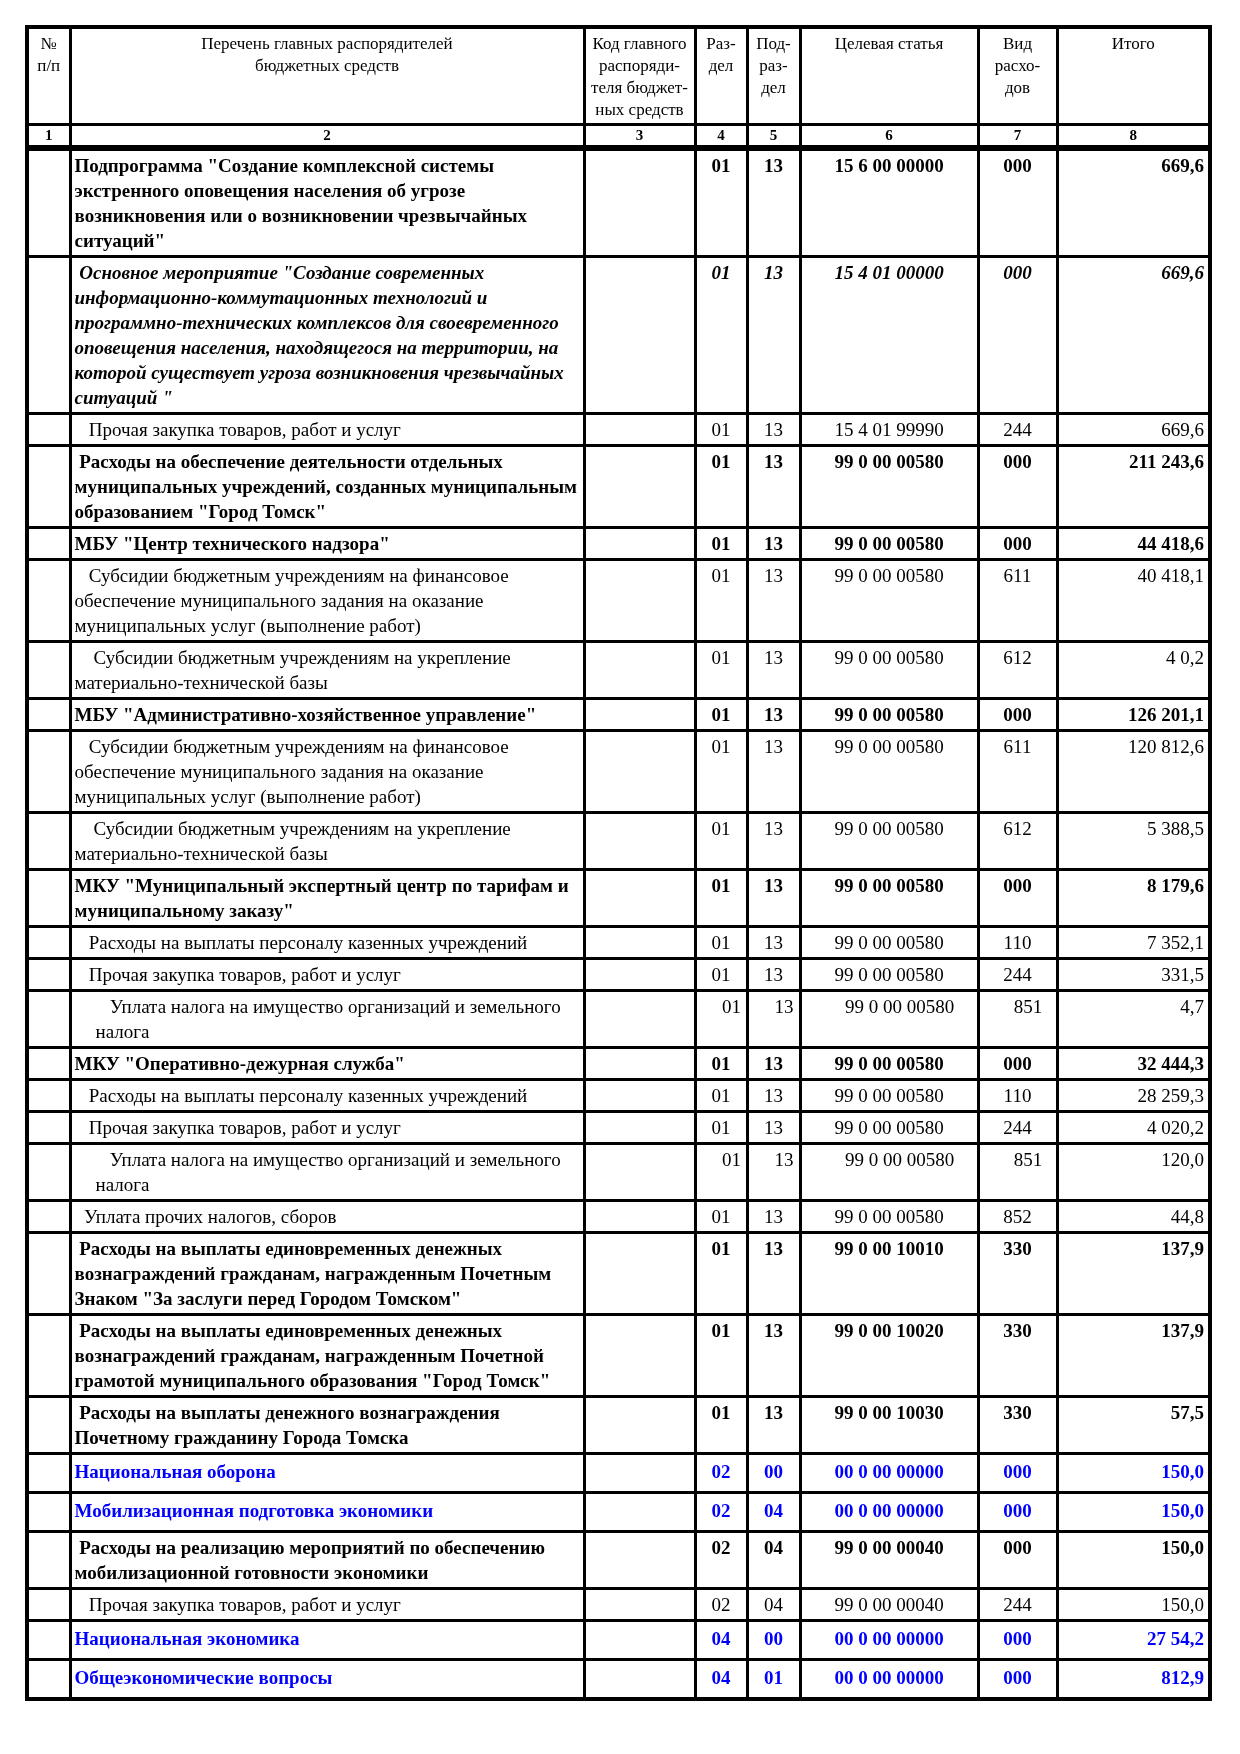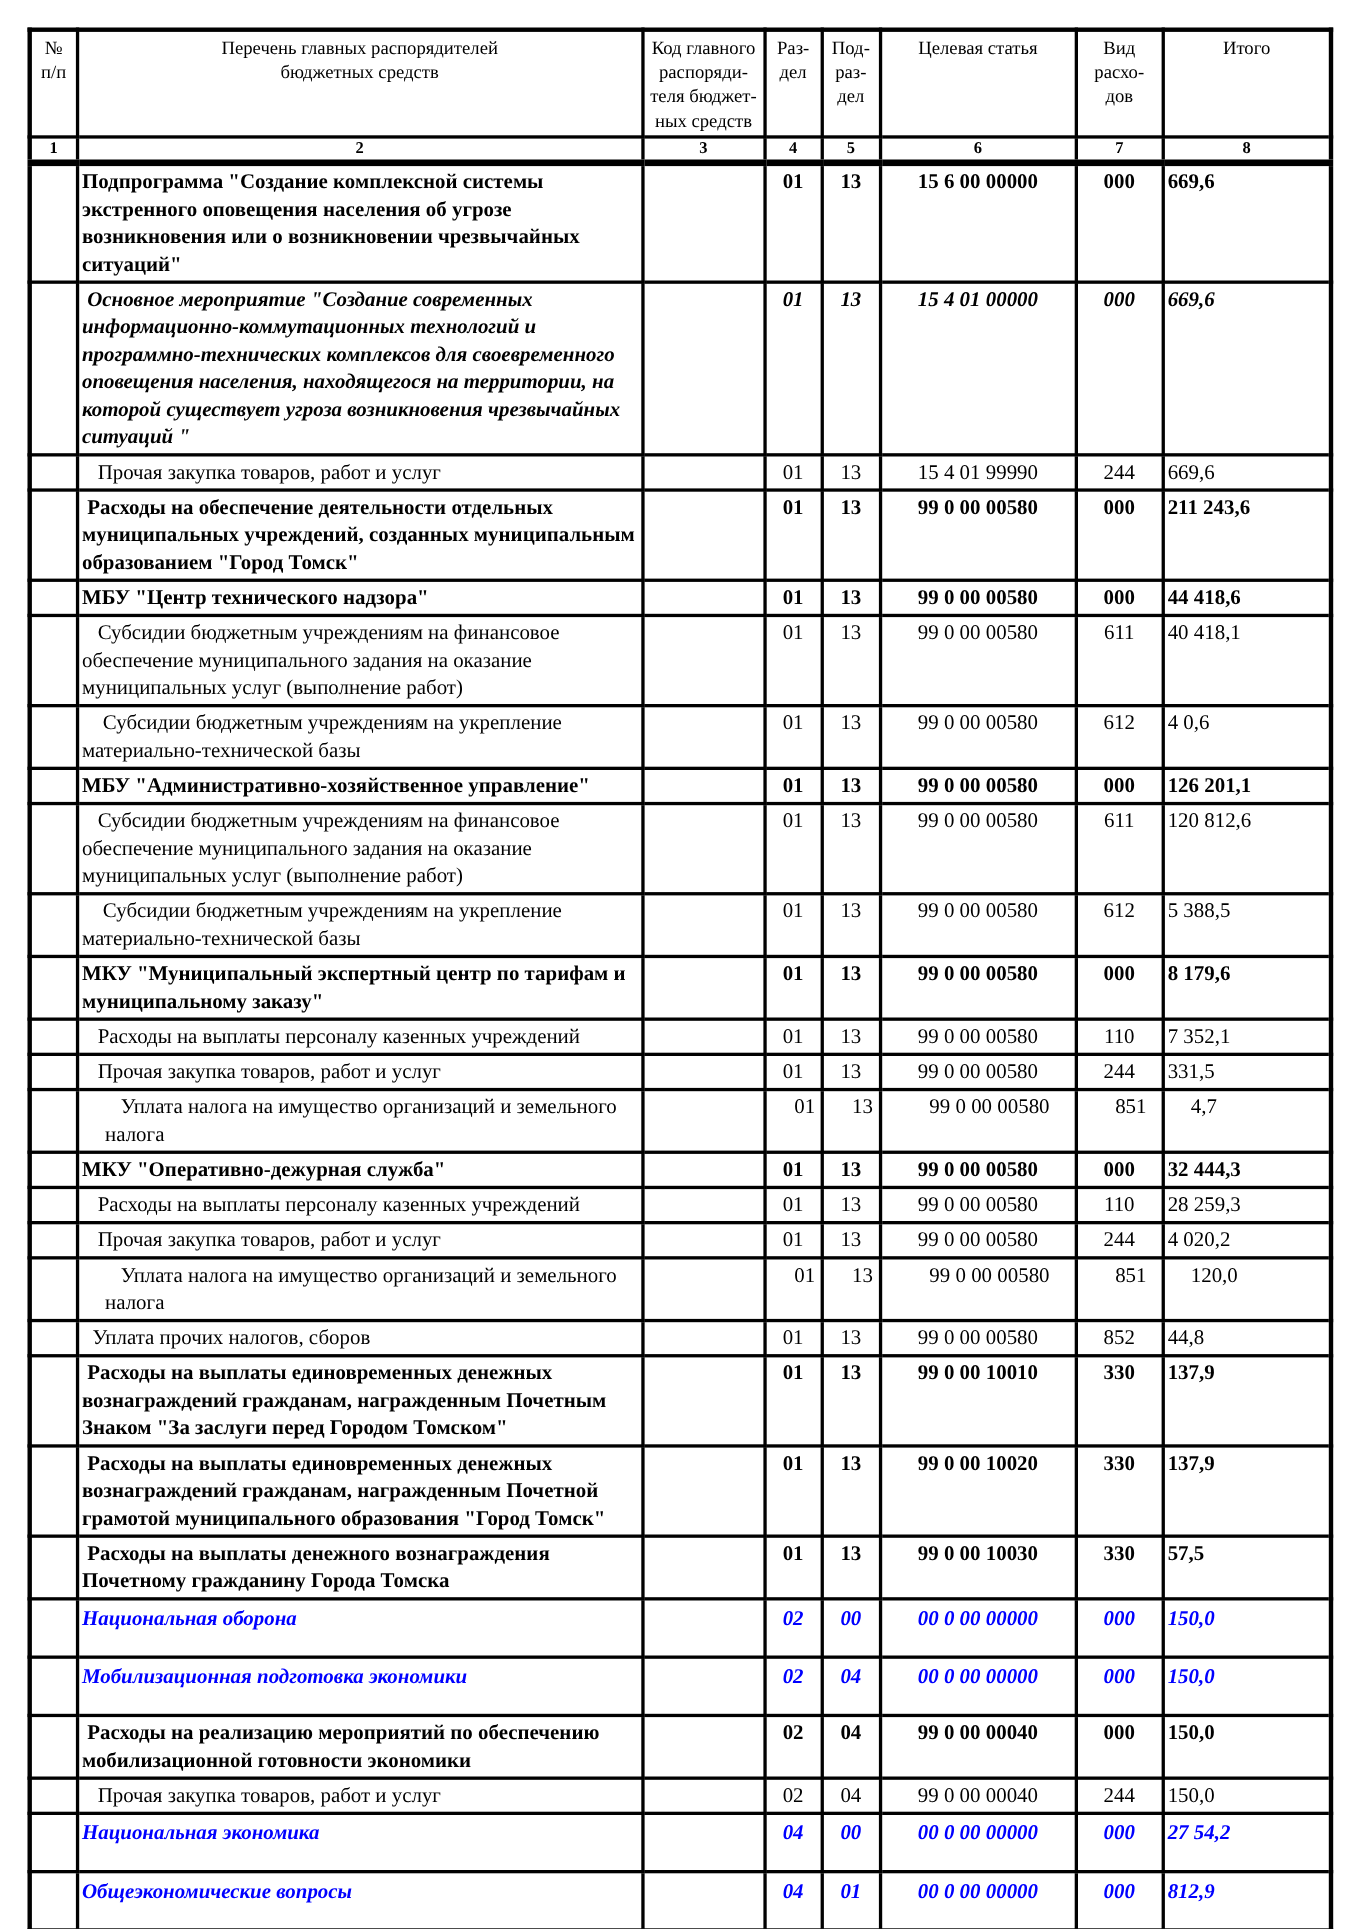--- a/index.html
+++ b/index.html
@@ -47,25 +47,25 @@
     padding: 1px;
     border-bottom-width: 6px;
   }
   td {
     font-size: 19px;
     line-height: 25px;
     padding: 2px 3px;
   }
   td.c-name  { text-align: left; white-space: pre-wrap; }
   td.c-num, td.c-kod, td.c-mid { text-align: center; }
-  td.c-total { text-align: left; padding-right: 4px; white-space: nowrap; }
+  td.c-total { text-align: right; padding-right: 4px; white-space: nowrap; }
 
   tr.style-bold td        { font-weight: bold; }
   tr.style-bold-italic td { font-weight: bold; font-style: italic; }
-  tr.style-section td     { font-weight: bold; color: var(--section-blue, #0000FF); padding-top: 4px; padding-bottom: 21px; font-style: italic; }
+  tr.style-section td     { font-weight: bold; color: var(--section-blue, #0000FF); padding-top: 4px; padding-bottom: 7px; }
   tr.tall td              { height: 50px; padding-left: 24px; }
 </style>
 </head>
 <body>
 
 <div class="page">
   <table class="budget">
     <colgroup>
       <col style="width:43px">
       <col style="width:514px">
@@ -169,21 +169,21 @@
           <td class="c-total">40 418,1</td>
         </tr>
         <tr class="style-normal">
           <td class="c-num"></td>
           <td class="c-name">    Субсидии бюджетным учреждениям на укрепление материально-технической базы</td>
           <td class="c-kod"></td>
           <td class="c-mid">01</td>
           <td class="c-mid">13</td>
           <td class="c-mid">99 0 00 00580</td>
           <td class="c-mid">612</td>
-          <td class="c-total">4 0,6</td>
+          <td class="c-total">4 0,2</td>
         </tr>
         <tr class="style-bold">
           <td class="c-num"></td>
           <td class="c-name">МБУ "Административно-хозяйственное управление"</td>
           <td class="c-kod"></td>
           <td class="c-mid">01</td>
           <td class="c-mid">13</td>
           <td class="c-mid">99 0 00 00580</td>
           <td class="c-mid">000</td>
           <td class="c-total">126 201,1</td>

